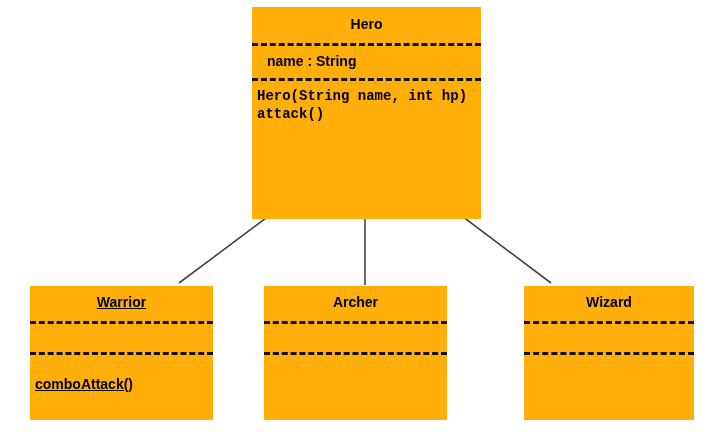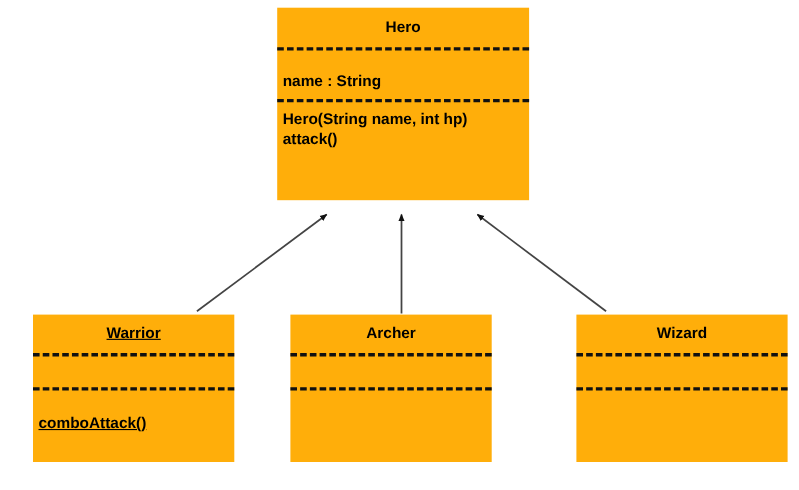--- a/index.html
+++ b/index.html
@@ -45,43 +45,43 @@
     white-space: nowrap;
   }
   .compartment .member {
     display: block;
   }
   
   #hero-class {
     left: 252px;
     top: 7px;
     width: 229px;
-    height: 175px;
+    height: 212px;
   }
   #hero-class .class-title { margin-top: 9px; }
   #hero-class .div-1 { margin-top: 11px; }
-  #hero-class .attrs  { margin-top: 18px; padding-left: 5px; }
+  #hero-class .attrs  { margin-top: 6px; padding-left: 15px; }
   #hero-class .div-2  { margin-top: 8px; }
-  #hero-class .ops    { margin-top: 6px; padding-left: 5px; }
+  #hero-class .ops    { margin-top: 6px; padding-left: 5px; font-family: Liberation Mono, monospace; }
 
   
   .subclass {
     top: 286px;
     width: 183px;
     height: 134px;
   }
   .subclass .class-title { margin-top: 8px; }
   .subclass .div-1 { margin-top: 11px; }
   .subclass .spacer { height: 28px; }
   .subclass .div-2 { margin-top: 0px; }
   .subclass .ops { margin-top: 20px; padding-left: 5px; }
 
   #warrior-class { left: 30px; text-decoration: underline; }
   #archer-class  { left: 264px; }
-  #wizard-class  { left: 524px; width: 192px; }
+  #wizard-class  { left: 524px; width: 170px; }
 
   #arrows {
     position: absolute;
     left: 0;
     top: 0;
     width: 726px;
     height: 445px;
     pointer-events: none;
   }
 </style>

